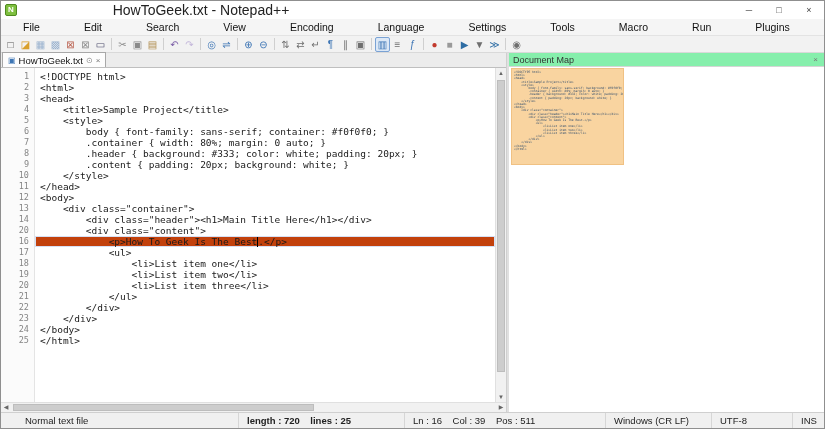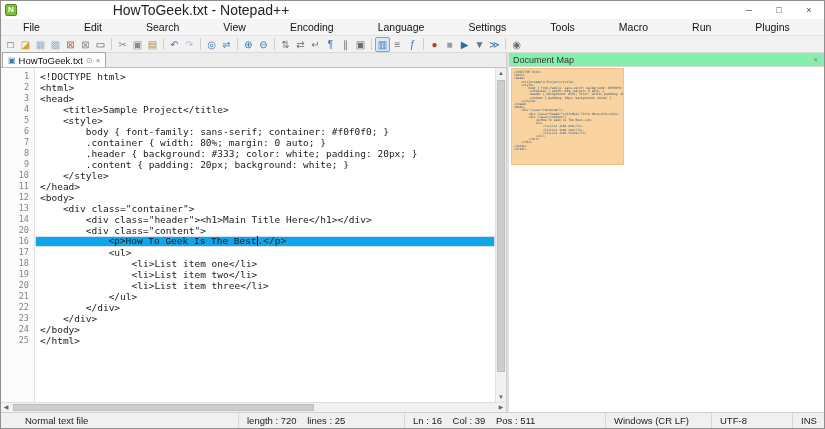--- a/index.html
+++ b/index.html
@@ -48,21 +48,21 @@
   
   .editor { flex:1; display:flex; min-height:0; background:#fff; }
   .gutter { width:34px; flex:0 0 34px; background:#fbfbfb; border-right:1px solid #e4e4e4;
             padding:3px 5px 0 0; text-align:right;
             font-family:"DejaVu Sans Mono","Liberation Mono",monospace; font-size:8.5px;
             color:#858585; line-height:11px; }
   .code { flex:1; padding-top:3px; overflow:hidden; position:relative;
           font-family:"DejaVu Sans Mono","Liberation Mono",monospace; font-size:9.5px;
           color:#1a1a1a; line-height:11px; }
   .cline { white-space:pre; padding-left:5px; height:11px; }
-  .cline.current { background:#0ea5e9; box-shadow:inset 0 0 0 1px #d6e0f5;font-family:Liberation Mono, monospace; }
+  .cline.current { background:#c2410c; box-shadow:inset 0 0 0 1px #d6e0f5; }
   .caret { display:inline-block; width:1px; height:10px; background:#000; vertical-align:-2px; }
 
   
   .vscroll { width:11px; flex:0 0 11px; background:#f1f1f1; border-left:1px solid #e0e0e0;
              display:flex; flex-direction:column; }
   .vtrack { flex:1; position:relative; }
   .vthumb { position:absolute; top:2px; left:1px; right:1px; height:93%; background:#cdcdcd; border:1px solid #bdbdbd; }
   .hscroll { height:10px; flex:0 0 10px; background:#f1f1f1; border-top:1px solid #e0e0e0;
              display:flex; }
   .htrack { flex:1; position:relative; }
@@ -79,21 +79,21 @@
   .map-viewport { position:absolute; left:2px; top:1px; width:113px; height:97px;
                   background:#f9d4a0; border:1px solid #f0c183; overflow:hidden; }
   .map-mini { font-family:"DejaVu Sans Mono","Liberation Mono",monospace; font-size:3px;
               line-height:3.2px; color:#35506e; white-space:pre; padding:2px 0 0 2px; }
 
   
   .statusbar { height:16px; flex:0 0 16px; background:#f0f0f0; border-top:1px solid #cfcfcf;
                display:flex; align-items:center; font-size:9.5px; color:#222; }
   .sb-sec { white-space:pre; line-height:15px; padding:0 8px; height:100%; border-left:1px solid #d6d6d6;margin-left:16px; }
   .sb-doctype { flex:1; border-left:none; }
-  .sb-length { width:150px; flex:0 0 150px; }
+  .sb-length { width:150px; flex:0 0 150px;font-weight:bold; }
   .sb-caret  { width:185px; flex:0 0 185px; }
   .sb-eol    { width:90px;  flex:0 0 90px; }
   .sb-enc    { width:65px;  flex:0 0 65px; }
   .sb-ins    { width:32px;  flex:0 0 32px; }
 </style>
 <title>HowToGeek.txt - Notepad++</title></head>
 <body>
 
 <div class="window">
 

